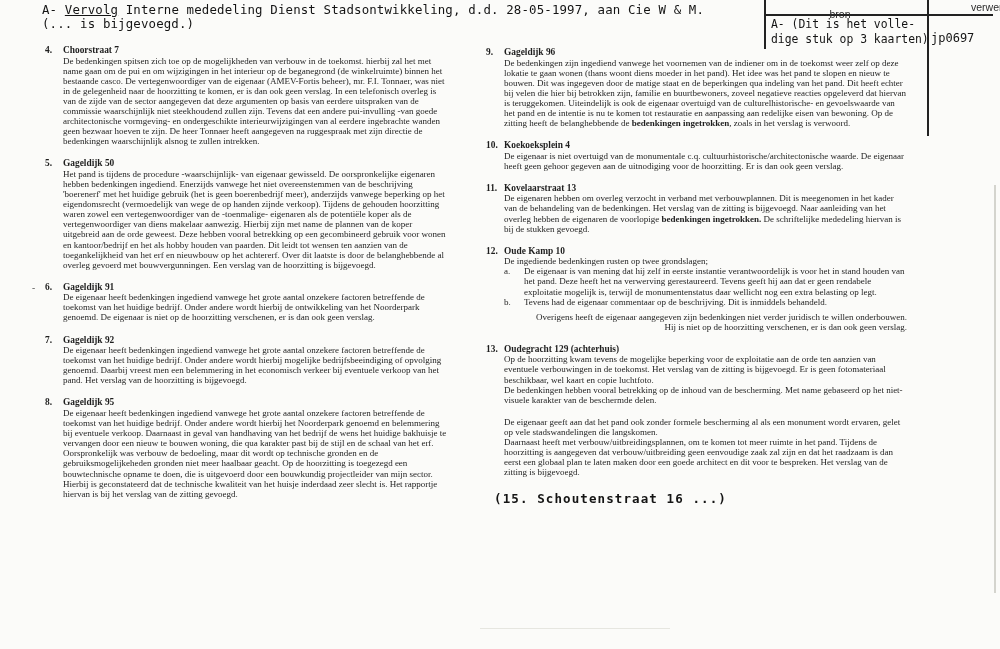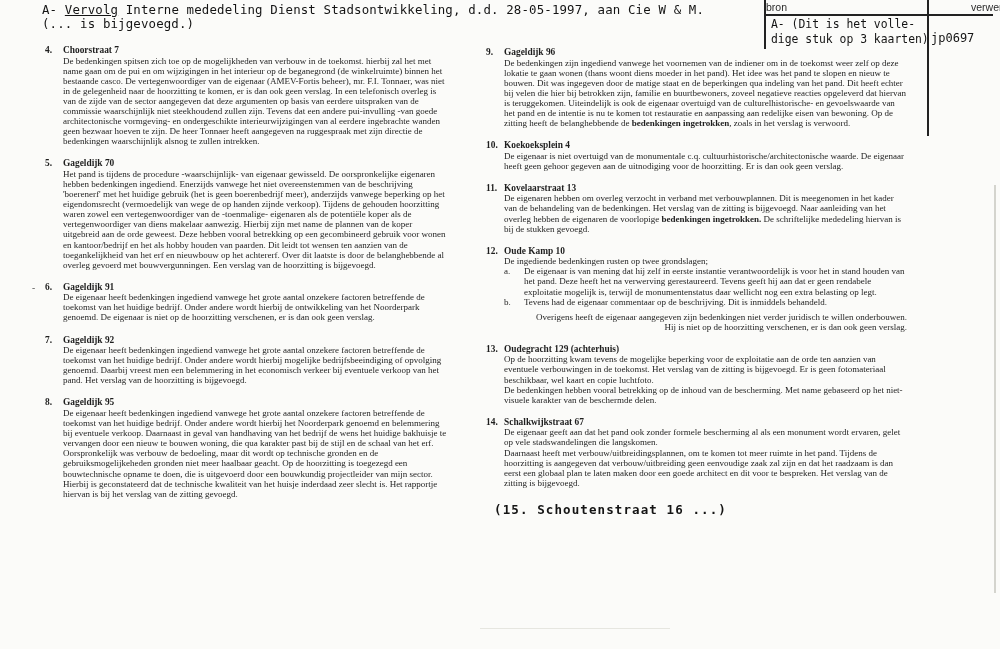--- a/index.html
+++ b/index.html
@@ -18,21 +18,21 @@
     position:absolute; left:42px; top:3px;
     font-size:12.4px; line-height:13.6px; letter-spacing:.15px;
     white-space:nowrap;
   }
   .doc-header .u { text-decoration:underline; }
 
   
   .stamp-hline { position:absolute; left:764px; top:14px; width:229px; height:2px; background:#222; }
   .stamp-vleft { position:absolute; left:764px; top:0; width:1.5px; height:49px; background:#222; }
   .stamp-vmid  { position:absolute; left:927px; top:0; width:1.5px; height:136px; background:#222; }
-  .stamp-h1 { position:absolute; left:766px; top:1px; width:148px; text-align:left;
+  .stamp-h1 { position:absolute; left:766px; top:8px; width:148px; text-align:center;
               font-family:"Liberation Sans", sans-serif; font-size:10.5px; color:#2b2b2b; }
   .stamp-h2 { position:absolute; left:929px; top:1px; width:64px; text-align:center;
               font-family:"Liberation Sans", sans-serif; font-size:10.5px; color:#2b2b2b;padding-left:42px; }
   .stamp-src { position:absolute; left:771px; top:17px; font-size:11.4px; line-height:14.5px; white-space:nowrap; }
   .stamp-proc { position:absolute; left:931px; top:31px; font-size:12px; }
 
   
   .col { position:absolute; font-size:9px; line-height:10.1px; }
   .col-left  { left:45px;  top:45px; width:404px; }
   .col-right { left:486px; top:47px; width:421px; }
@@ -76,21 +76,21 @@
     <div>dige stuk op 3 kaarten)</div>
   </div>
   <div class="stamp-proc typew">jp0697</div>
 
   <div class="col col-left">
       <div class="item">
         <div class="item-head"><span class="num">4.</span><span class="title">Choorstraat 7</span></div>
         <div class="para"><span class="ptext"><span>De bedenkingen spitsen zich toe op de mogelijkheden van verbouw in de toekomst. hierbij zal het met name gaan om de pui en om wijzigingen in het interieur op de beganegrond (de winkelruimte) binnen het bestaande casco. De vertegenwoordiger van de eigenaar (AMEV-Fortis beheer), mr. F.I. Tonnaer,  was niet in de gelegenheid naar de hoorzitting te komen, er is dan ook geen verslag. In een telefonisch overleg is van de zijde van de sector aangegeven dat deze argumenten op basis van eerdere uitspraken van de commissie waarschijnlijk niet steekhoudend zullen zijn. Tevens dat een andere pui-invulling -van goede architectonische vormgeving- en ondergeschikte interieurwijzigingen van al eerdere ingebrachte wanden geen bezwaar hoeven te zijn. De heer Tonnaer heeft aangegeven na ruggespraak met zijn directie de bedenkingen waarschijnlijk alsnog te zullen intrekken.</span></span></div>
       </div>
       <div class="item">
-        <div class="item-head"><span class="num">5.</span><span class="title">Gageldijk 70</span></div>
+        <div class="item-head"><span class="num">5.</span><span class="title">Gageldijk 50</span></div>
         <div class="para"><span class="ptext"><span>Het pand is tijdens de procedure -waarschijnlijk- van eigenaar gewisseld. De oorspronkelijke eigenaren hebben bedenkingen ingediend. Enerzijds vanwege het niet overeenstemmen van de beschrijving 'boerenerf' met het huidige gebruik (het is geen boerenbedrijf meer), anderzijds vanwege beperking op het eigendomsrecht (vermoedelijk van wege de op handen zijnde verkoop). Tijdens de gehouden hoorzitting waren zowel een vertegenwoordiger van de -toenmalige- eigenaren als de potentiële koper als de vertegenwoordiger van diens makelaar aanwezig. Hierbij zijn met name de plannen van de koper uitgebreid aan de orde geweest. Deze hebben vooral betrekking op een gecombineerd gebruik voor wonen en kantoor/bedrijf en het als hobby houden van paarden. Dit leidt tot wensen ten aanzien van de toegankelijkheid van het erf en nieuwbouw op het achtererf. Over dit laatste is door de belanghebbende al overleg gevoerd met  bouwvergunningen. Een verslag van de  hoorzitting is bijgevoegd.</span></span></div>
       </div>
       <div class="item">
         <span class="dash-mark">-</span>
         <div class="item-head"><span class="num">6.</span><span class="title">Gageldijk 91</span></div>
         <div class="para"><span class="ptext"><span>De eigenaar heeft bedenkingen ingediend vanwege het grote aantal onzekere factoren betreffende de toekomst van het huidige bedrijf. Onder andere wordt hierbij de ontwikkeling van het Noorderpark genoemd. De eigenaar is niet op de hoorzitting verschenen, er is dan ook geen verslag.</span></span></div>
       </div>
       <div class="item">
         <div class="item-head"><span class="num">7.</span><span class="title">Gageldijk 92</span></div>
         <div class="para"><span class="ptext"><span>De eigenaar heeft bedenkingen ingediend vanwege het grote aantal onzekere factoren betreffende de toekomst van het huidige bedrijf. Onder andere wordt hierbij mogelijke bedrijfsbeeindiging of opvolging genoemd. Daarbij vreest men een belemmering in het economisch verkeer bij eventuele verkoop van het pand. Het verslag van de hoorzitting is bijgevoegd.</span></span></div>
@@ -126,21 +126,20 @@
           <span class="ptext"><span>Tevens had de eigenaar commentaar op de beschrijving. Dit is inmiddels behandeld.</span></span>
         </div>
         <div class="para indented spaced"><span class="ptext"><span>Overigens heeft de eigenaar aangegeven zijn bedenkingen niet verder juridisch te willen onderbouwen. Hij is niet op de hoorzitting verschenen, er is dan ook geen verslag.</span></span></div>
       </div>
       <div class="item">
         <div class="item-head"><span class="num">13.</span><span class="title">Oudegracht 129 (achterhuis)</span></div>
         <div class="para"><span class="ptext"><span>Op de hoorzitting kwam tevens de mogelijke beperking voor de exploitatie aan de orde ten aanzien van eventuele verbouwingen in de toekomst. Het verslag van de zitting is bijgevoegd. Er is geen fotomateriaal beschikbaar, wel kaart en copie luchtfoto.</span></span></div>
         <div class="para"><span class="ptext"><span>De bedenkingen hebben vooral betrekking op de inhoud van de bescherming. Met name gebaseerd op het niet-visuele karakter van de beschermde delen.</span></span></div>
       </div>
       <div class="item">
-        <div class="item-head"><span class="num">14.</span><span class="title">Schalkwijkstraat 67</span></div>
         <div class="para"><span class="ptext"><span>De eigenaar geeft aan dat het pand ook zonder formele bescherming al als een monument wordt ervaren, gelet op vele stadswandelingen die langskomen.</span></span></div>
         <div class="para"><span class="ptext"><span>Daarnaast heeft met verbouw/uitbreidingsplannen, om te komen tot meer ruimte in het pand. Tijdens de hoorzitting is aangegeven dat verbouw/uitbreiding geen eenvoudige zaak zal zijn en dat het raadzaam is dan eerst een globaal plan te laten maken door een goede architect en dit voor te bespreken. Het verslag van de zitting is bijgevoegd.</span></span></div>
       </div>
       <div class="footnote typew">
         <div class="fn1">(15. Schoutenstraat 16 ...)</div>
       </div>
     </div>
 
   <div class="scan-edge"></div>
   <div class="scan-smudge"></div>

